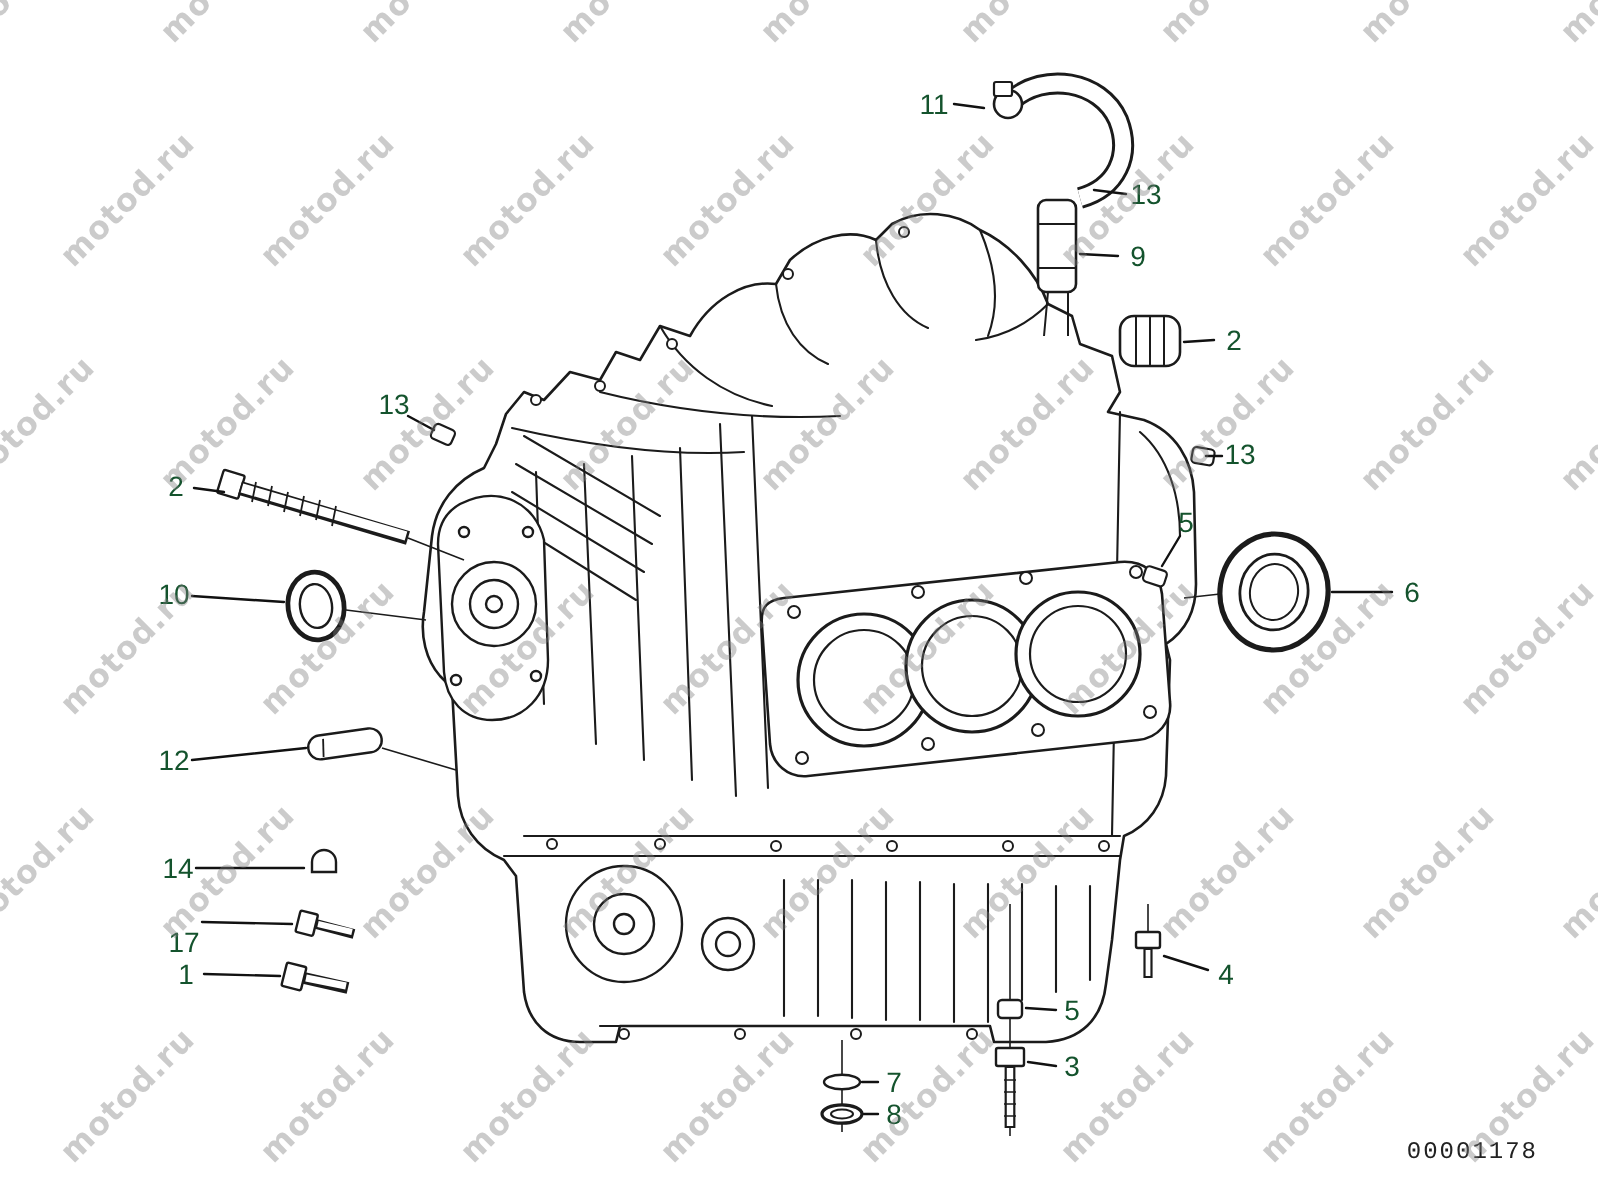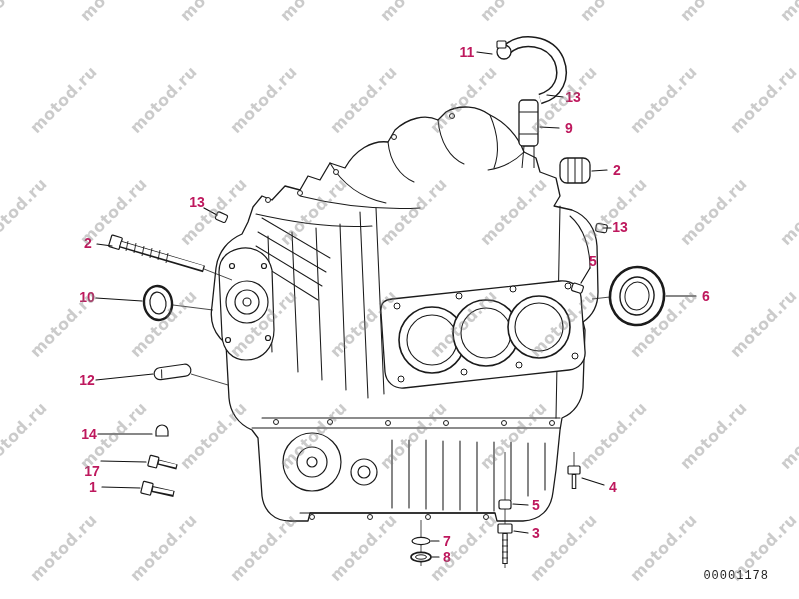--- a/index.html
+++ b/index.html
@@ -10,21 +10,21 @@
     position: relative; overflow: hidden;
   }
   .stage {
     position: relative; width: 799px; height: 599px;
     background: #ffffff; overflow: hidden;
   }
   svg.diagram { position: absolute; left: 0; top: 0; z-index: 1; }
   .callout-layer { position: absolute; inset: 0; z-index: 2; pointer-events: none; }
   .callout {
     position: absolute; transform: translate(-50%, -50%);
-    font-weight: bold; font-size: 14px; color: #be185d;
+    font-weight: normal; font-size: 14px; color: #14532d;
     pointer-events: auto; line-height: 1; white-space: nowrap;
   }
   .image-number {
     position: absolute; right: 30px; bottom: 16px; z-index: 2;
     font-family: "Liberation Mono", monospace; font-size: 12px; color: #222;
     letter-spacing: 1px;
   }
   .wm-layer { position: absolute; inset: 0; z-index: 3; pointer-events: none; }
   .wm {
     position: absolute; transform: rotate(-45deg); transform-origin: center;

